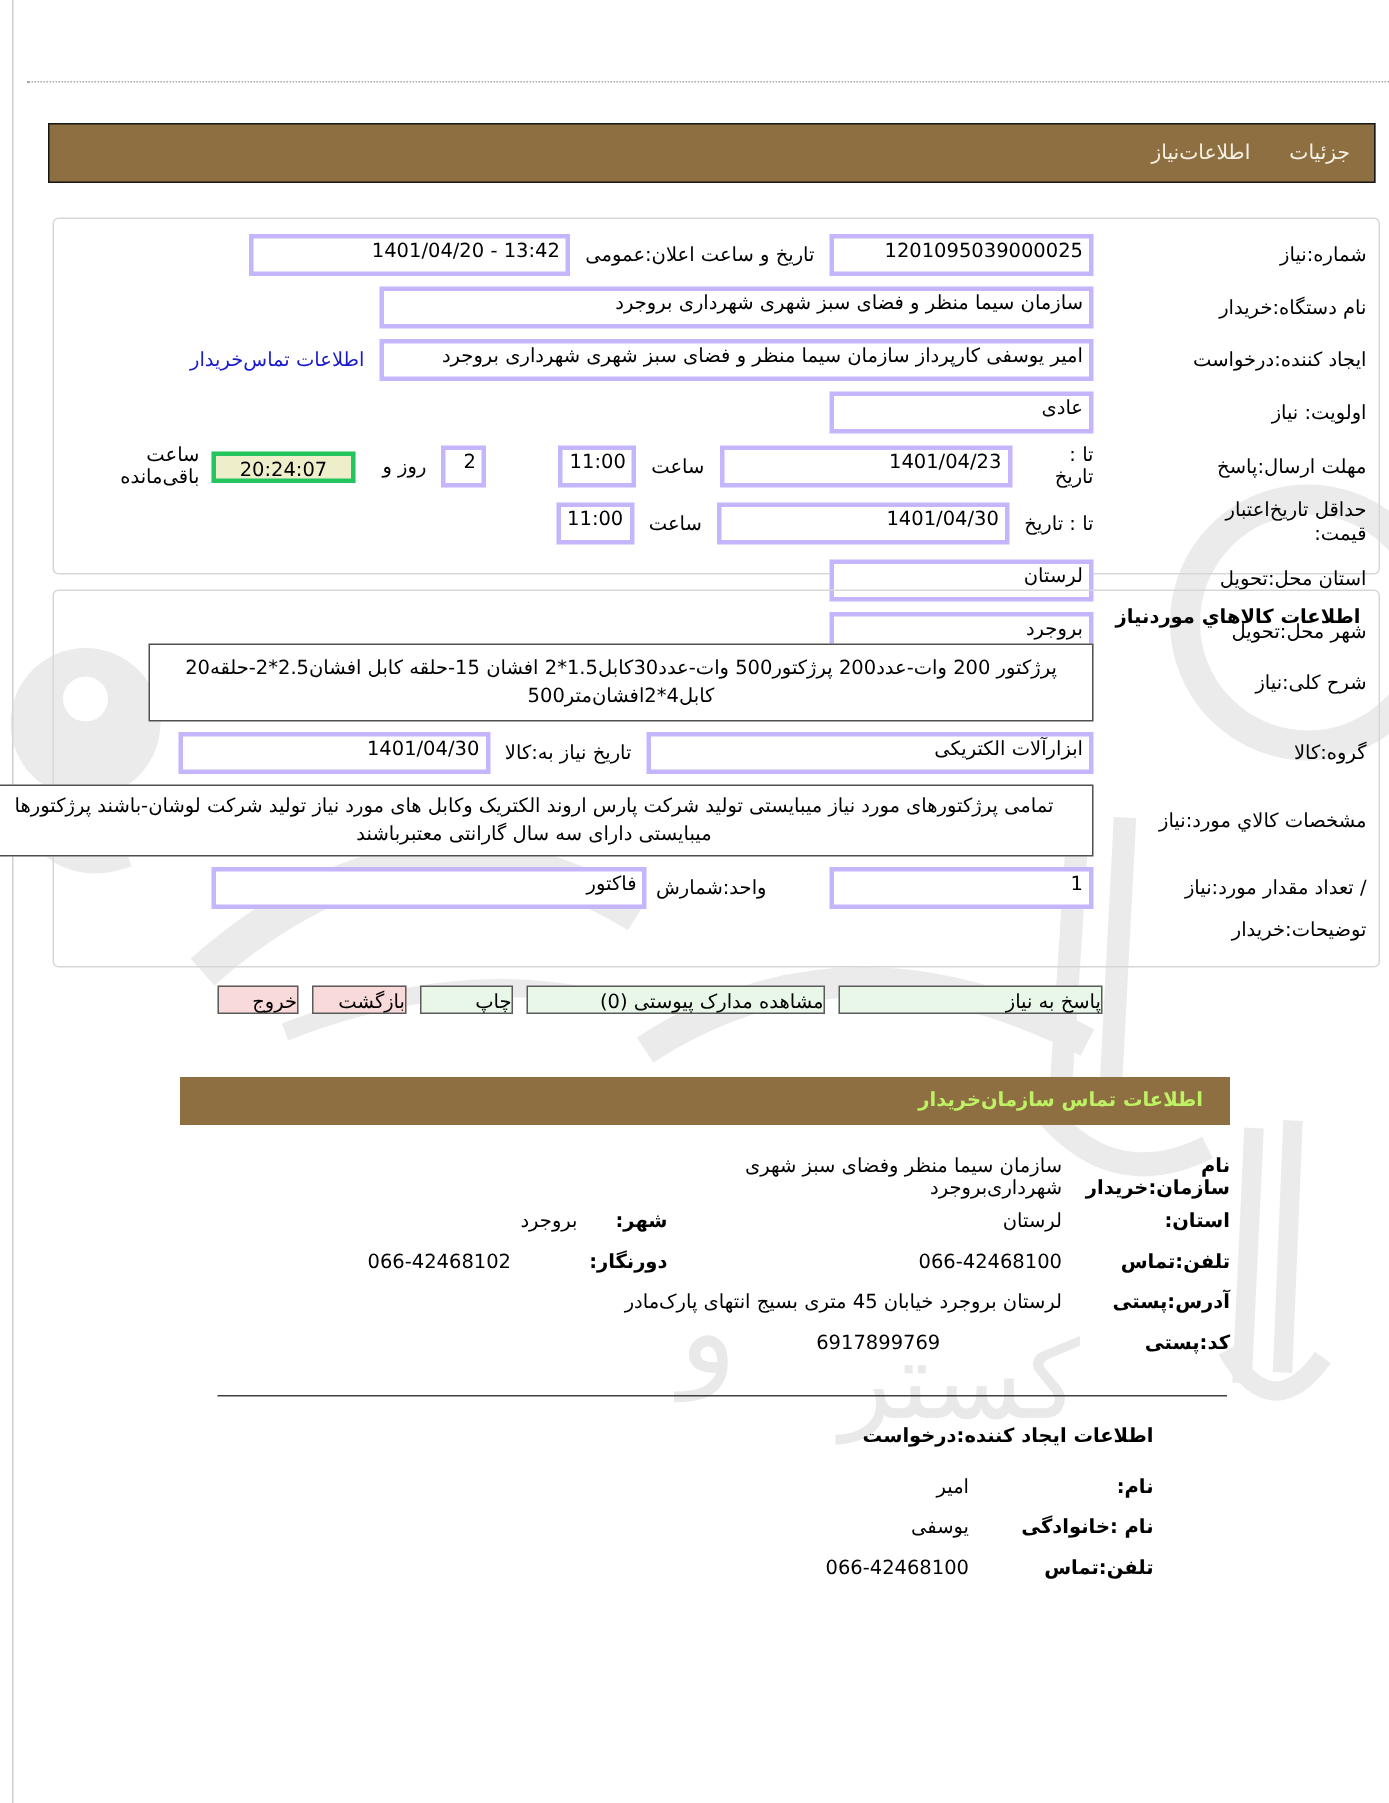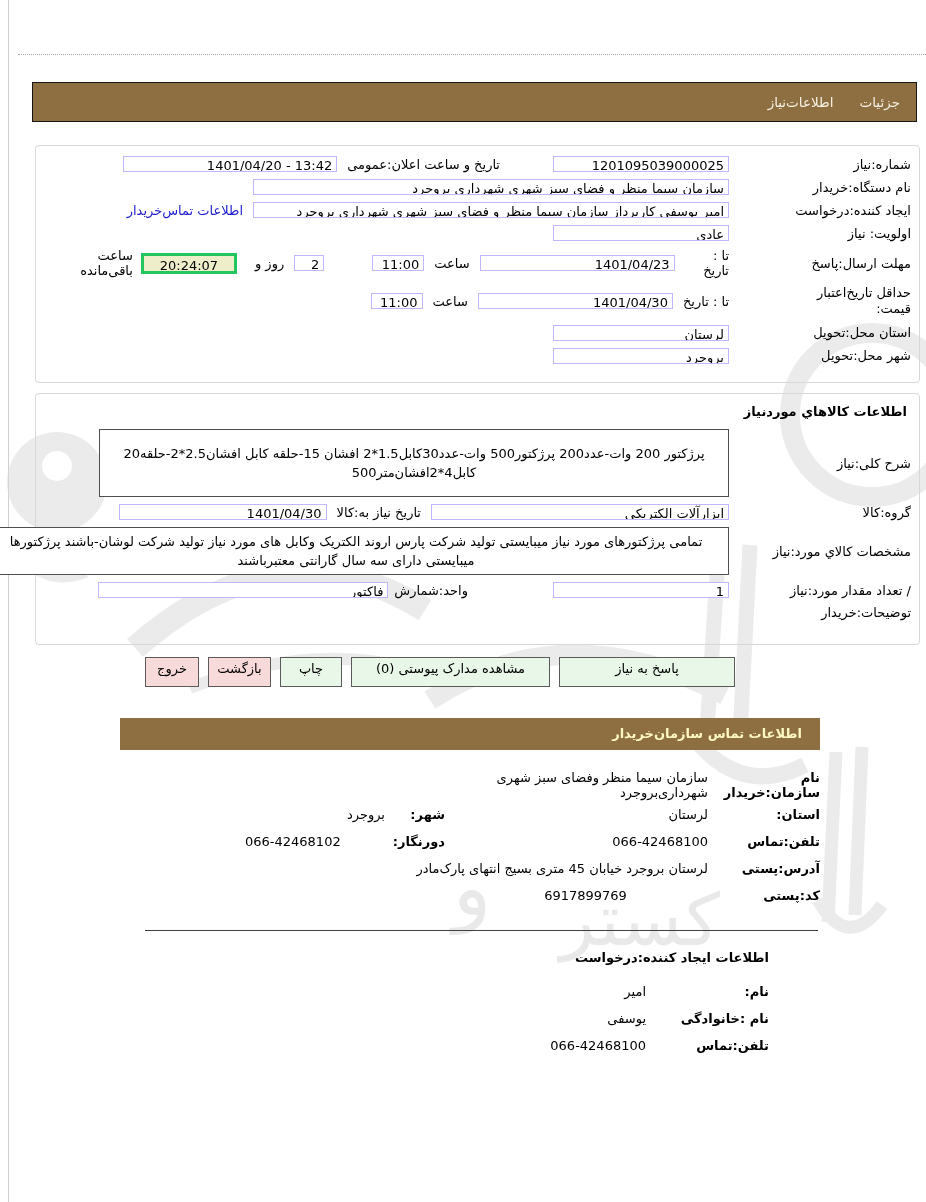--- a/index.html
+++ b/index.html
@@ -13,39 +13,39 @@
     box-sizing:border-box;display:flex;align-items:center;gap:26px;padding-right:16px;
     color:#f7f1e3;font-size:13.5px;}
   .tab{cursor:default;}
   .panel{border:1px solid #d7d7d7;border-radius:4px;box-sizing:border-box;padding:10px 8px;background:transparent;}
   .panel1{top:145px;left:35px;width:885px;height:238px;}
   .panel2{top:393px;left:35px;width:885px;height:252px;}
   .row{display:flex;align-items:center;margin-bottom:7px;}
   .row:last-child{margin-bottom:0;}
   .lbl{width:182px;box-sizing:border-box;padding-left:18px;flex:none;}
   .wrap120{display:inline-block;width:122px;line-height:1.25;}
-  .ibox{background:#fff;border:1px solid #c4b5fd;height:16px;line-height:18px;box-sizing:border-box;
+  .ibox{background:#fff;border:3px solid #c4b5fd;height:28px;line-height:18px;box-sizing:border-box;
     padding:0 4px;text-align:right;overflow:hidden;white-space:nowrap;flex:none;position:relative;}
   .tarea{background:#fff;border:1px solid #4f4f4f;box-sizing:border-box;text-align:center;
     display:flex;flex-direction:column;justify-content:center;padding:2px 10px;line-height:1.5;
     overflow:hidden;flex:none;position:relative;}
-  .w176{width:176px;margin-left:43px;} .w214{width:214px;} .w476{width:476px;} .w195{width:195px;}
+  .w176{width:176px;} .w214{width:214px;} .w476{width:476px;} .w195{width:195px;}
   .w52{width:52px;} .w30{width:30px;} .w298{width:298px;padding-left:42px;} .w208{width:208px;} .w290{width:290px;}
   .sp{margin:0 10px 0 10px;flex:none;}
   .countdown{background:#eeeecb;border:3px solid #22c55e;width:96px;height:21px;line-height:19px;
     text-align:center;box-sizing:border-box;margin:0 8px;flex:none;direction:ltr;}
   .link{color:#1a1acd;margin-right:10px;white-space:nowrap;cursor:pointer;}
   .ltr{direction:ltr;unicode-bidi:embed;}
   .p2title{font-weight:bold;margin:0 4px 10px 0;}
   .btnrow{top:657px;left:0;right:0;display:flex;direction:rtl;padding-right:191px;gap:9px;}
-  .btn{border:1px solid #5a5a5a;height:30px;line-height:21px;text-align:center;box-sizing:border-box;
+  .btn{border:1px solid #5a5a5a;height:19px;line-height:21px;box-sizing:border-box;
     flex:none;cursor:pointer;}
   .green{background:#e9f7e9;} .pink{background:#f9dada;}
   .bw176{width:176px;} .bw199{width:199px;} .bw62{width:62px;} .bw63{width:63px;} .bw54{width:54px;}
-  .bar2{top:718px;left:120px;width:700px;height:32px;background:#8d6f42;color:#fef9c3;
+  .bar2{top:718px;left:120px;width:700px;height:32px;background:#8d6f42;color:#bef264;
     font-weight:bold;line-height:32px;box-sizing:border-box;padding-right:18px;}
   .contact{top:770px;left:120px;width:700px;}
   .crow{display:flex;align-items:flex-start;margin-bottom:7px;min-height:20px;}
   .clbl{font-weight:bold;width:112px;flex:none;}
   .cval{width:245px;flex:none;margin-left:0;}
   .clbl2{font-weight:bold;width:60px;margin-right:18px;flex:none;}
   .cval2{width:140px;flex:none;}
   .sep{top:930px;left:145px;width:673px;height:1px;background:#3f3f3f;}
   .creator{top:950px;left:125px;width:670px;padding-right:26px;box-sizing:border-box;}
   .ktitle{font-weight:bold;margin-bottom:16px;}
@@ -129,21 +129,21 @@
     <div class="row">
       <div class="lbl">شهر محل:تحویل</div>
       <div class="ibox w176">بروجرد</div>
     </div>
   </div>
 
   <div class="abs panel panel2">
     <div class="p2title">اطلاعات کالاهاي موردنیاز</div>
     <div class="row">
       <div class="lbl">شرح کلی:نیاز</div>
-      <div class="tarea" style="width:630px;height:68px">پرژکتور 200 وات-عدد200 پرژکتور500 وات-عدد30کابل1.5*2 افشان 15-حلقه کابل افشان2.5*2-حلقه20 کابل4*2افشان‌متر500</div>
+      <div class="tarea" style="width:630px;height:52px">پرژکتور 200 وات-عدد200 پرژکتور500 وات-عدد30کابل1.5*2 افشان 15-حلقه کابل افشان2.5*2-حلقه20 کابل4*2افشان‌متر500</div>
     </div>
     <div class="row">
       <div class="lbl">گروه:کالا</div>
       <div class="ibox w298">ابزارآلات الکتریکی</div>
       <div class="sp">تاریخ نیاز به:کالا</div>
       <div class="ibox w208">1401/04/30</div>
     </div>
     <div class="row">
       <div class="lbl">مشخصات کالاي مورد:نیاز</div>
       <div class="tarea" style="width:746px;height:48px">تمامی پرژکتورهای مورد نیاز میبایستی تولید شرکت پارس اروند الکتریک وکابل های مورد نیاز تولید شرکت لوشان-باشند پرژکتورها میبایستی دارای سه سال گارانتی معتبرباشند</div>

